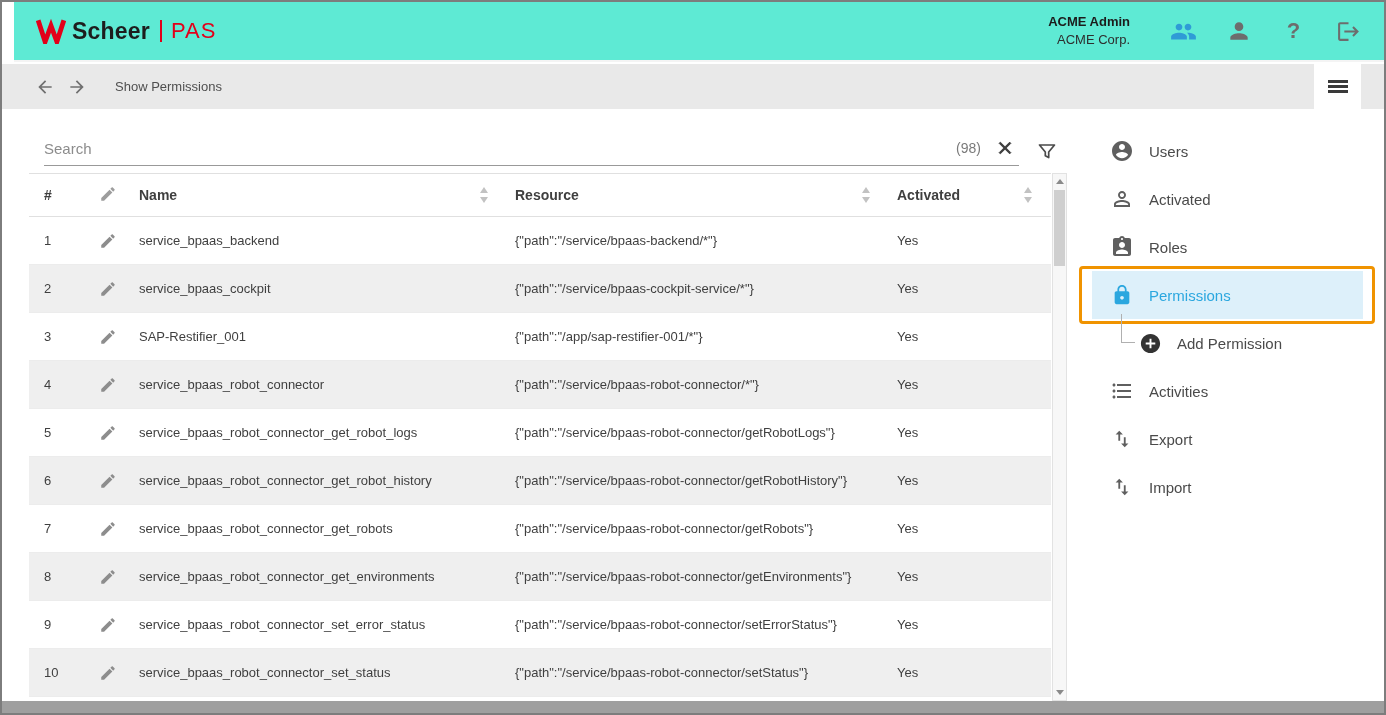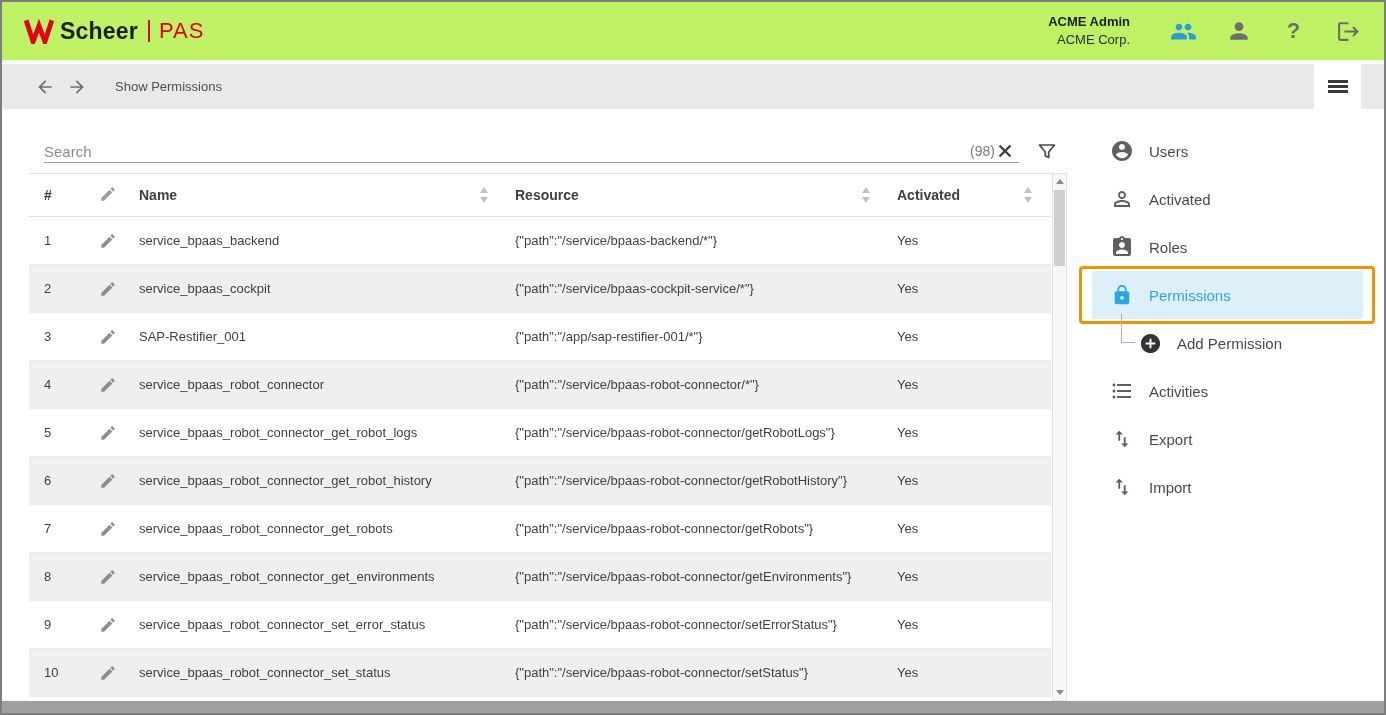--- a/index.html
+++ b/index.html
@@ -1,20 +1,20 @@
 <!DOCTYPE html>
 <html><head>
 <meta charset="utf-8">
 <style>
   * { margin:0; padding:0; box-sizing:border-box; }
   html,body { width:1386px; height:715px; font-family:"Liberation Sans", sans-serif; }
   .window { position:relative; width:1386px; height:715px; border:2px solid #7d7d7d; background:#ffffff; overflow:hidden; }
 
   
-  .header { position:absolute; top:0; left:0; right:0; height:60px; background:#bef264; border-bottom:2px solid #f4f4f4; display:flex; align-items:center; padding:0 22px; }
+  .header { position:absolute; top:0; left:12px; right:0; height:60px; background:#5eead4; border-bottom:2px solid #f4f4f4; display:flex; align-items:center; padding:0 22px; }
   .logo { display:flex; align-items:center; }
   .logo-mark { margin-right:6px; display:flex; }
   .logo-brand { font-size:23px; font-weight:700; color:#1d1d1d; letter-spacing:.2px; }
   .logo-divider { width:2px; height:22px; background:#e2001a; margin:0 9px 0 10px; }
   .logo-product { font-size:22px; color:#e2001a; letter-spacing:1px; }
   .header-right { margin-left:auto; display:flex; align-items:center; gap:28px; }
   .user-block { text-align:right; line-height:1.35; margin-right:12px; }
   .user-name { font-size:13px; font-weight:700; color:#1c1c1c; }
   .user-org { font-size:13px; color:#2e2e2e; }
   .hicon { width:27px; height:27px; display:flex; align-items:center; justify-content:center; color:#6d6d6d; cursor:pointer; }
@@ -28,24 +28,24 @@
   .menu-box { position:absolute; top:0; right:23px; width:47px; height:45px; background:#ffffff; display:flex; align-items:center; justify-content:center; cursor:pointer; }
   .menu-box .bar { display:block; width:20px; height:2.5px; background:#3a3a3a; margin:2.4px 0; }
 
   
   .main { position:absolute; top:107px; left:0; right:0; bottom:12px; background:#ffffff; }
   .bottom-strip { position:absolute; left:0; right:0; bottom:0; height:12px; background:#9f9f9f; }
 
   
   .content { position:absolute; left:27px; top:0; width:1038px; bottom:0; }
   .search-row { display:flex; align-items:center; padding:22px 6px 0 15px; height:64px; }
-  .search-field { flex:1; display:flex; align-items:center; border-bottom:1px solid #999999; padding-bottom:1px; margin-right:16px; }
+  .search-field { flex:1; display:flex; align-items:center; border-bottom:1px solid #999999; padding-bottom:7px; margin-right:16px; }
   .search-field input { flex:1; border:none; outline:none; font-size:15px; color:#333; background:transparent; font-family:"Liberation Sans", sans-serif; }
   .search-field input::placeholder { color:#8c8c8c; }
-  .result-count { font-size:14px; color:#7a7a7a; }
+  .result-count { font-size:14px; color:#7a7a7a; margin-right:14px; }
   .clear-icon { color:#3f3f3f; display:flex; cursor:pointer; margin-right:4px; }
   .filter-icon { color:#4a4a4a; display:flex; cursor:pointer; width:26px; }
 
   .table-zone { position:absolute; left:0; right:0; top:64px; bottom:0; padding-right:16px; overflow:hidden; }
   table.perm { width:100%; border-collapse:collapse; table-layout:fixed; }
   col.c-num { width:62px; } col.c-edit { width:40px; } col.c-name { width:376px; } col.c-res { width:382px; } col.c-act { width:162px; }
   th { height:43px; border-top:1px solid #e0e0e0; border-bottom:1px solid #e0e0e0; font-size:14px; font-weight:700; color:#3f3f3f; text-align:left; padding:0 8px; }
   th.first { padding-left:15px; }
   .th-inner { display:flex; align-items:center; justify-content:space-between; padding-right:10px; cursor:pointer; }
   td { height:48px; font-size:13px; color:#3f3f3f; padding:0 8px; border-bottom:1px solid #ececec; overflow:hidden; white-space:nowrap; text-overflow:ellipsis; }

